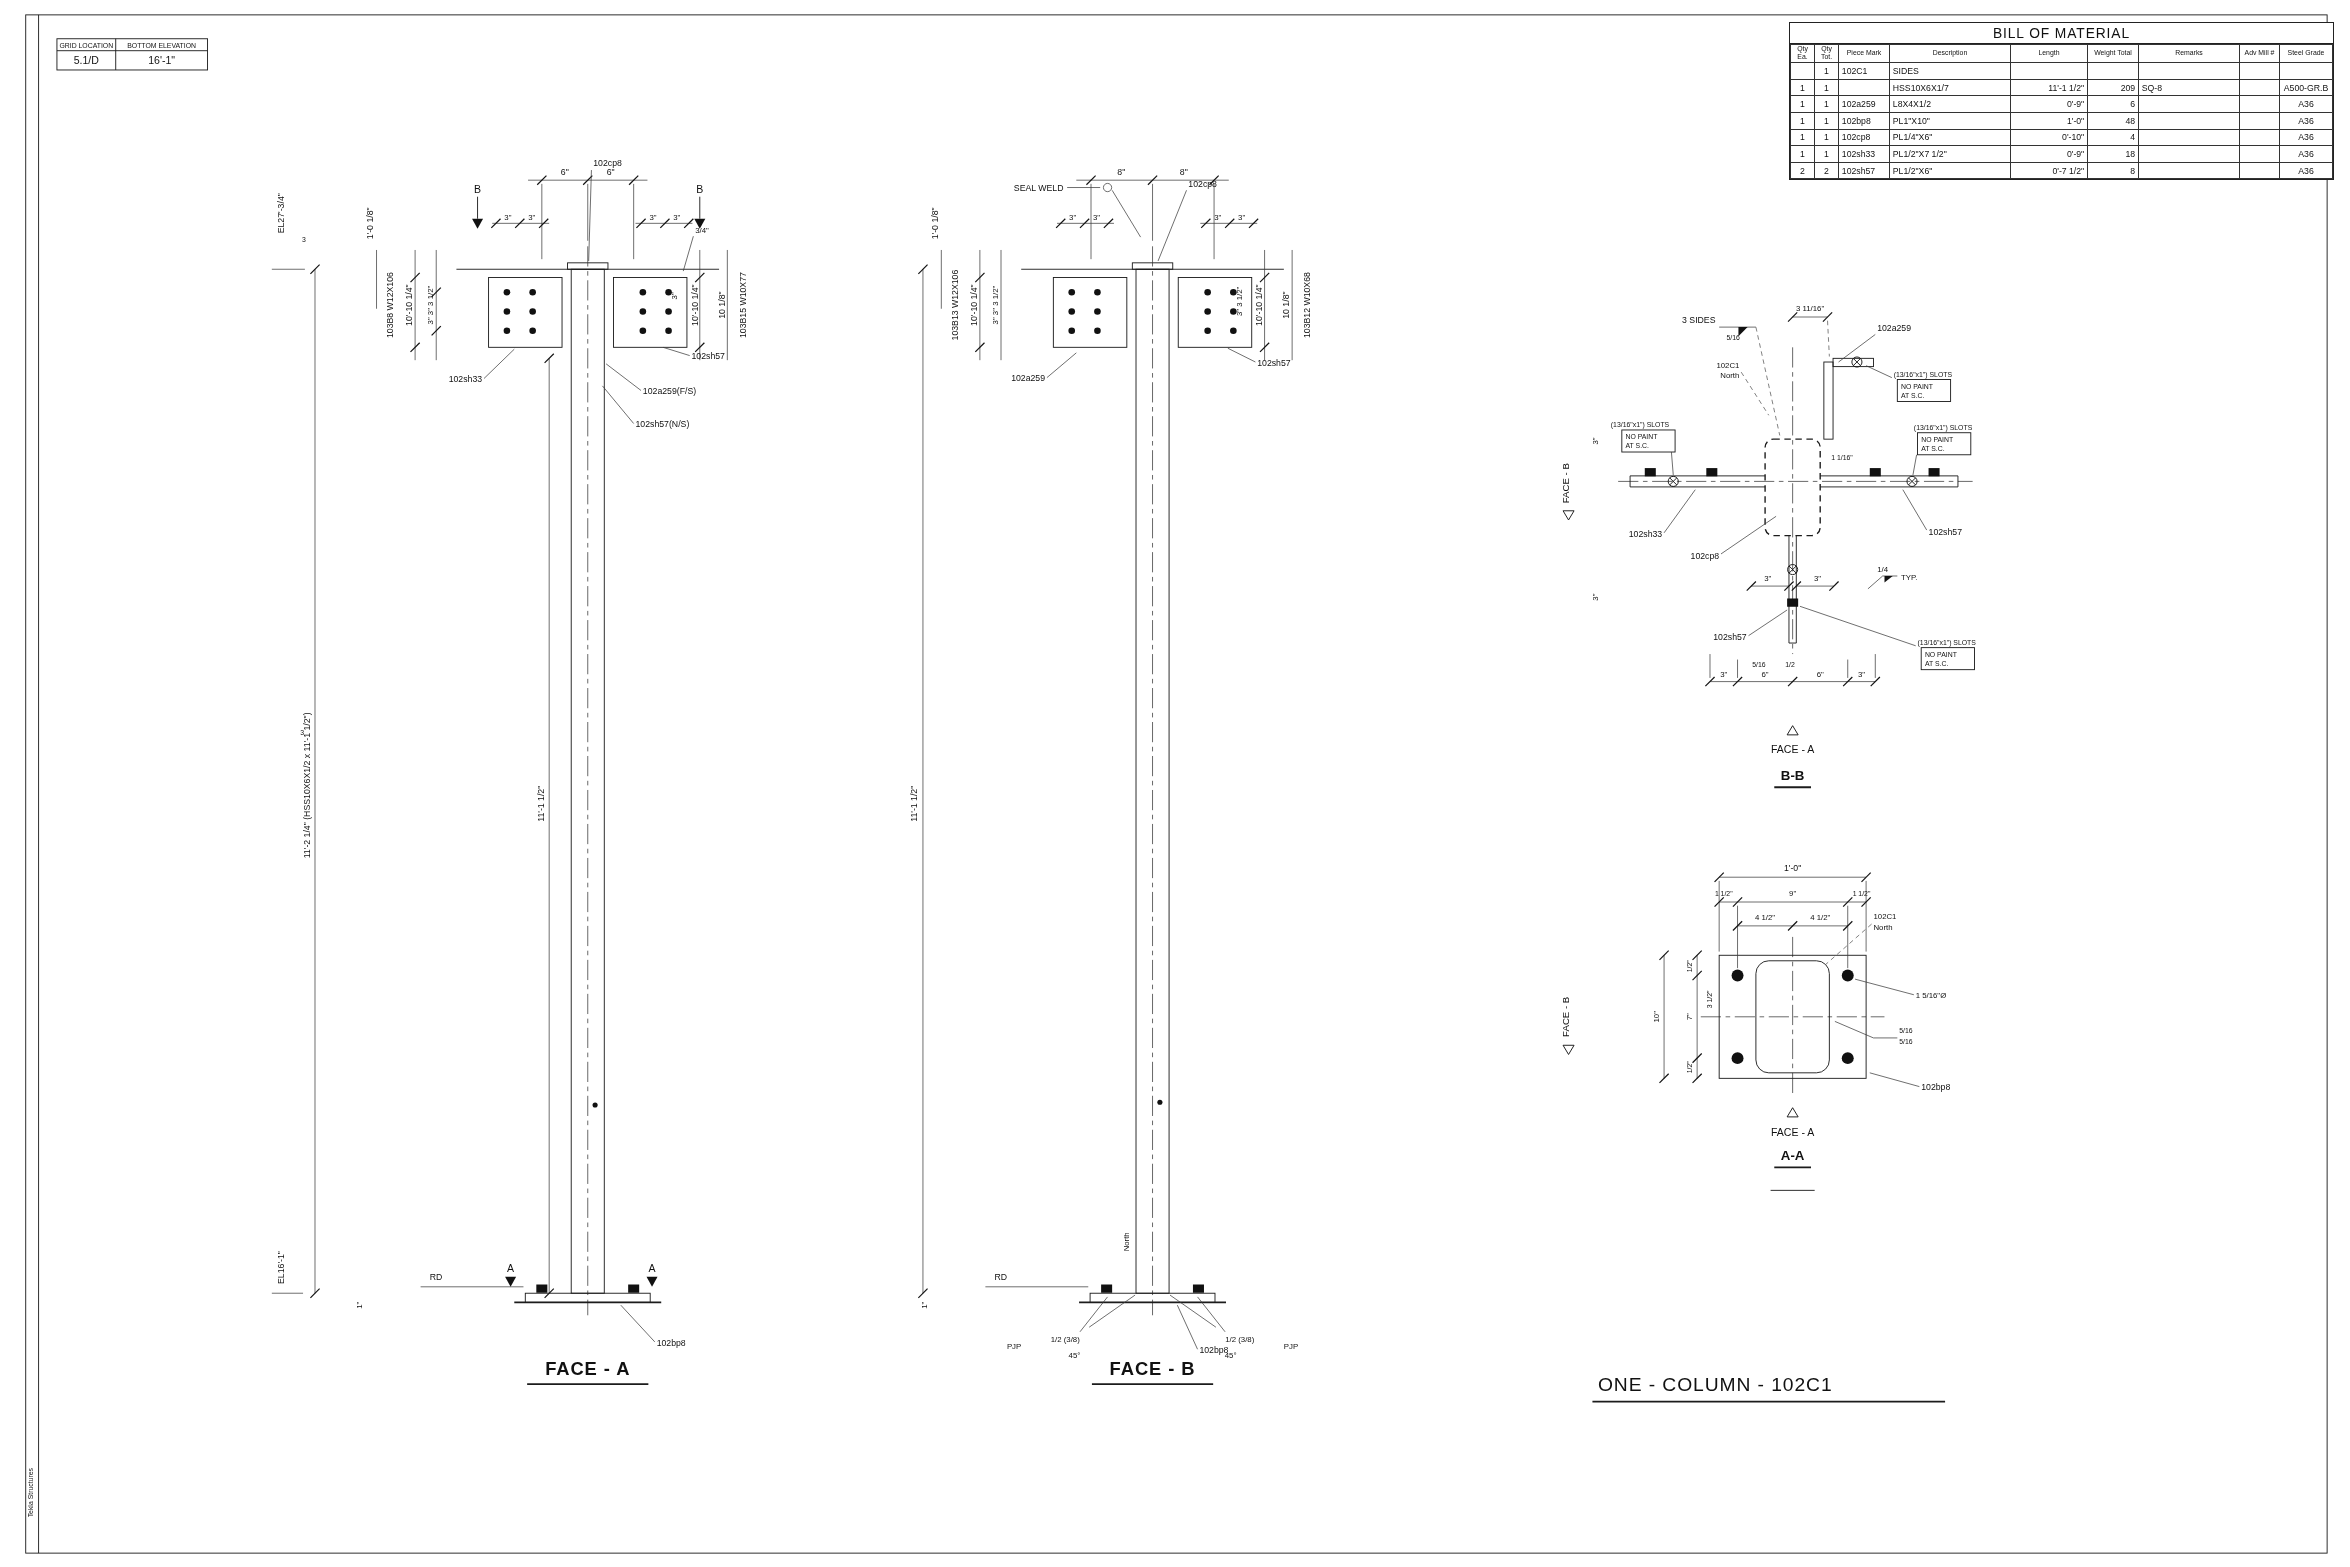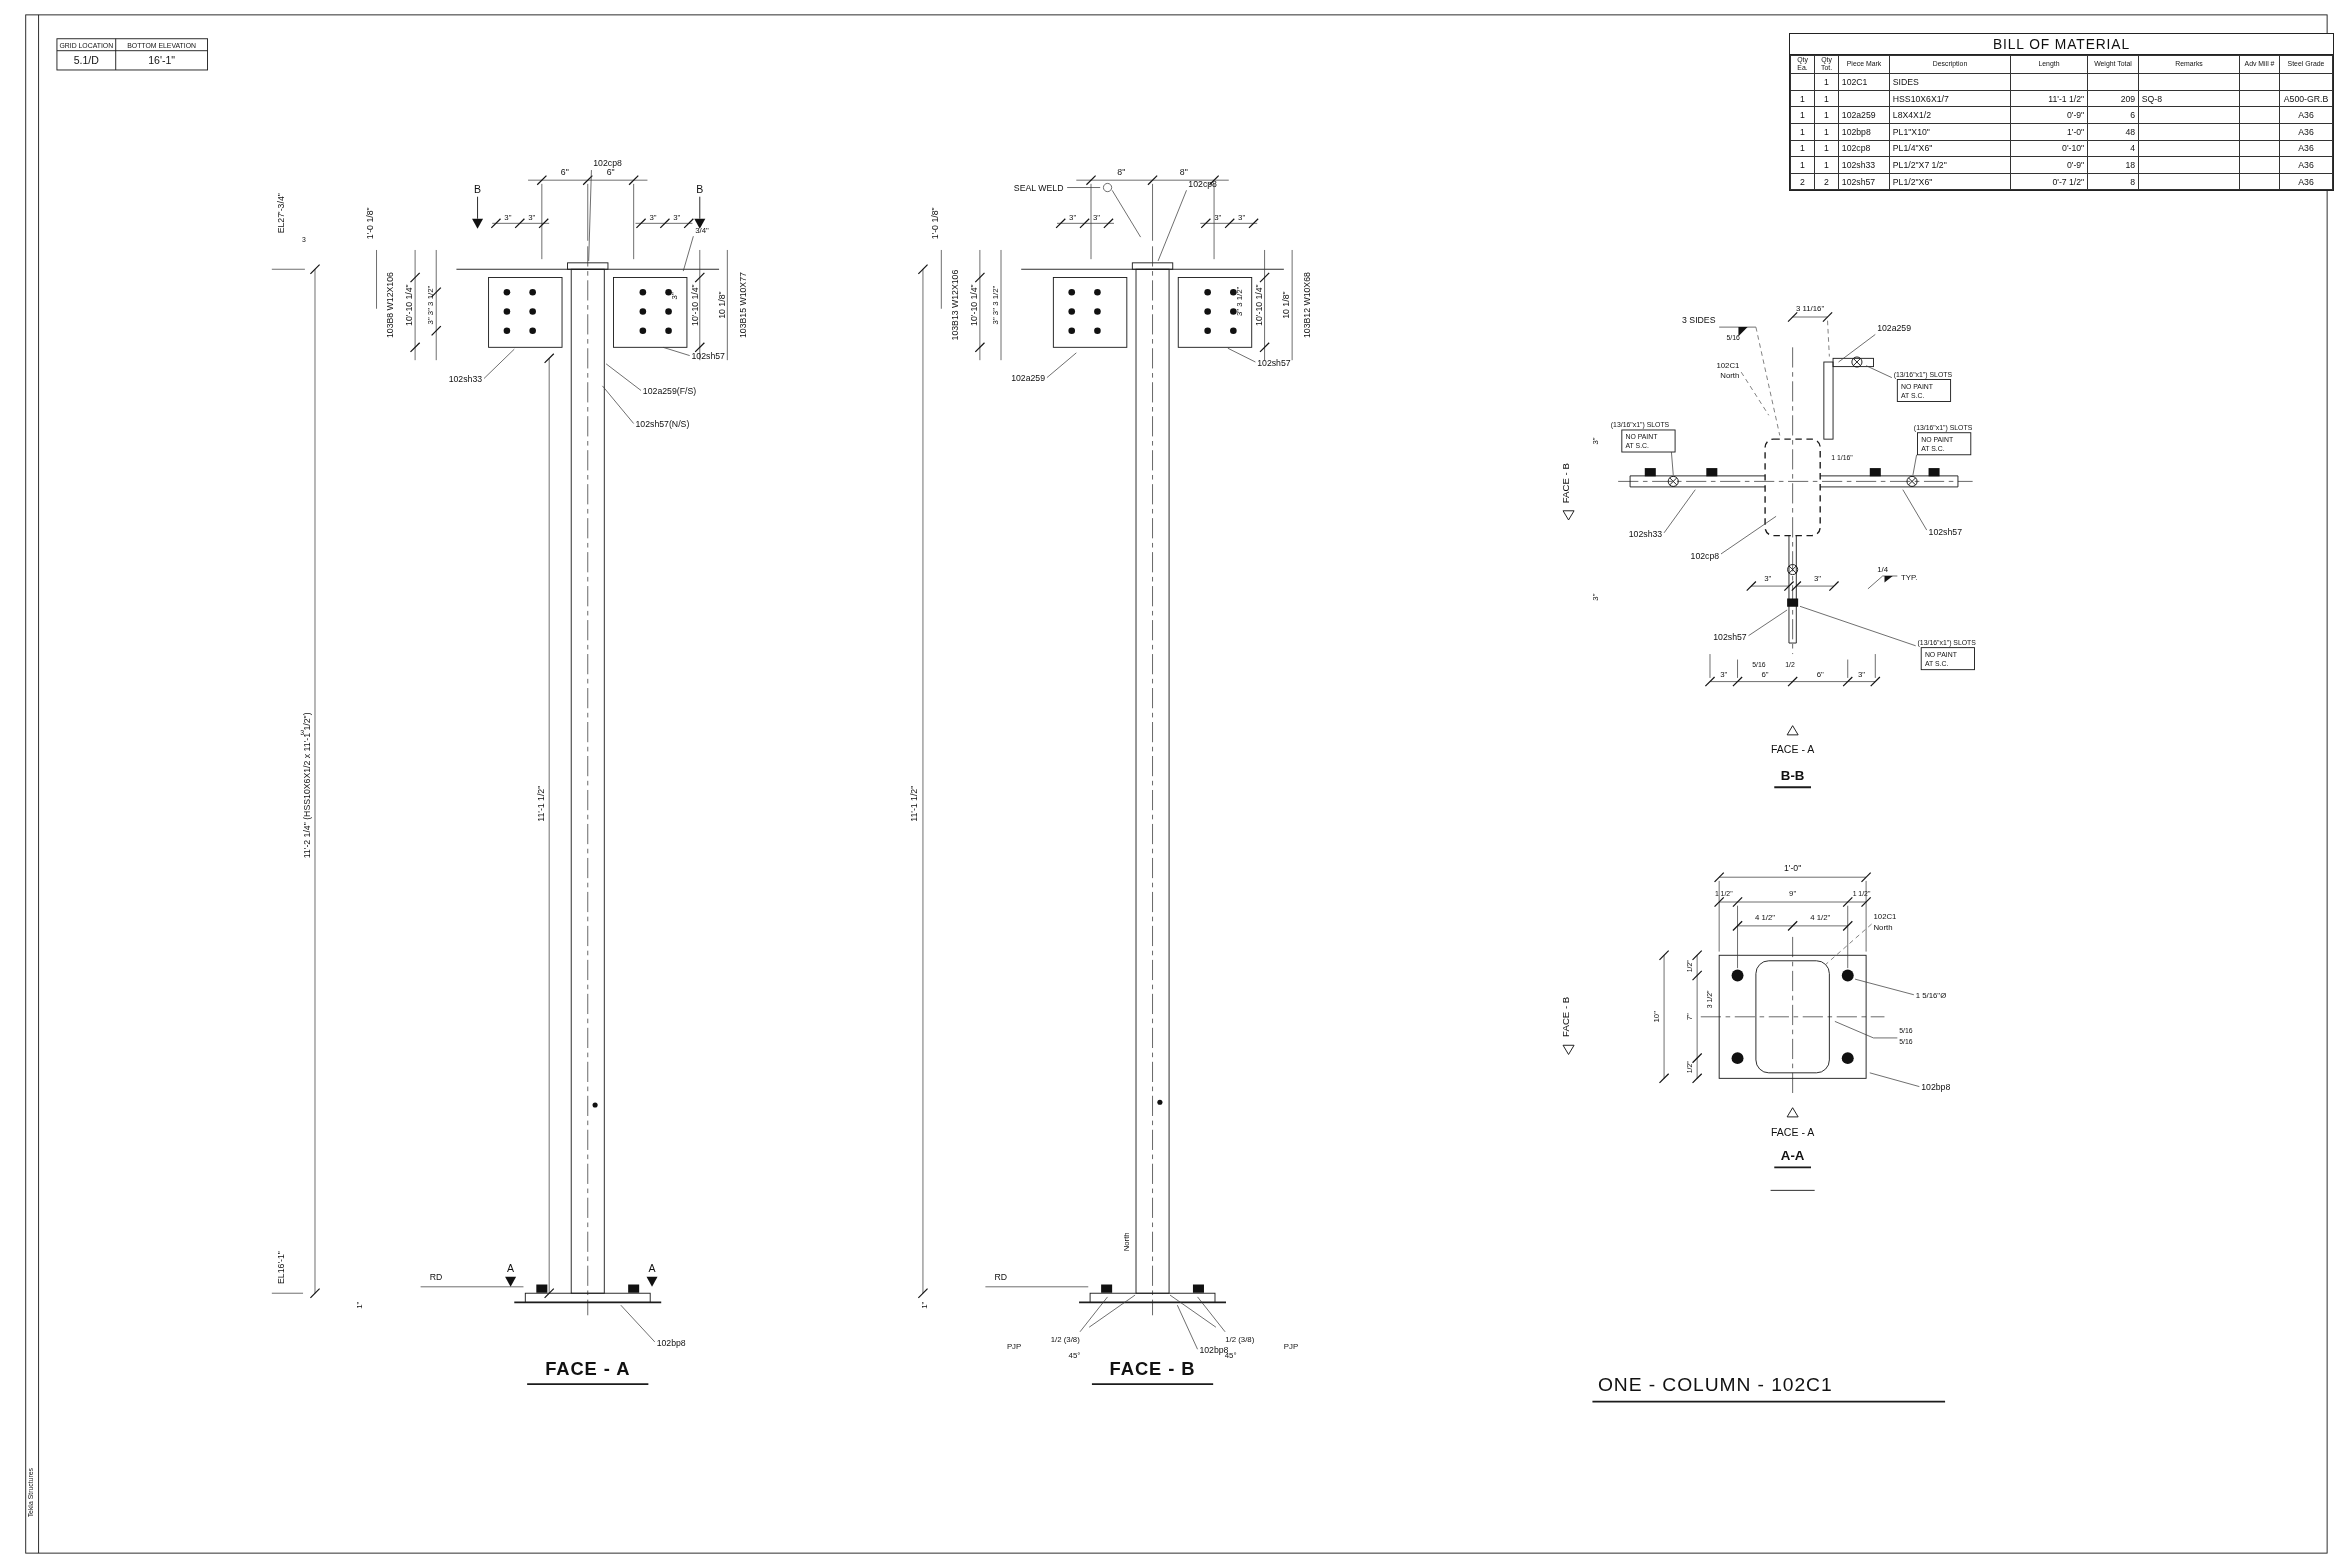--- a/index.html
+++ b/index.html
@@ -13,21 +13,21 @@
   .mid{text-anchor:middle}.end{text-anchor:end}
   .ln{stroke:#1c1c1c;stroke-width:1;fill:none}
   .ln2{stroke:#1c1c1c;stroke-width:2;fill:none}
   .lt{stroke:#3a3a3a;stroke-width:0.8;fill:none}
   .ld{stroke:#555;stroke-width:0.8;fill:none;stroke-dasharray:5 4}
   .cl{stroke:#333;stroke-width:0.8;fill:none;stroke-dasharray:22 5 5 5}
   .dsh{stroke:#1c1c1c;stroke-width:1.5;fill:none;stroke-dasharray:7 5}
   .fill{fill:#111;stroke:none}
   .boxln{stroke:#1c1c1c;stroke-width:1;fill:none}
   
-  .bom{position:absolute;left:1789px;top:33px;width:545px;border:1.4px solid #222;background:#fff;box-sizing:border-box}
+  .bom{position:absolute;left:1789px;top:22px;width:545px;border:1.4px solid #222;background:#fff;box-sizing:border-box}
   .bom-title{text-align:center;font-size:13.8px;padding:2.8px 0 1.8px 0;border-bottom:0.9px solid #222;letter-spacing:0.9px}
   .bom table{width:100%;border-collapse:collapse;table-layout:fixed}
   .bom th{font-size:6.9px;font-weight:normal;border:0.9px solid #333;padding:0.9px 1.8px;line-height:1.15;text-align:center}
   .bom td{font-size:8.7px;border:0.9px solid #333;padding:0.9px 2.8px;height:13.8px;overflow:hidden;white-space:nowrap}
   .bom td.r{text-align:right}.bom td.c{text-align:center}
 </style>
 </head>
 <body>
 
 <svg width="2351" height="1568" viewBox="0 0 2560 1707">

